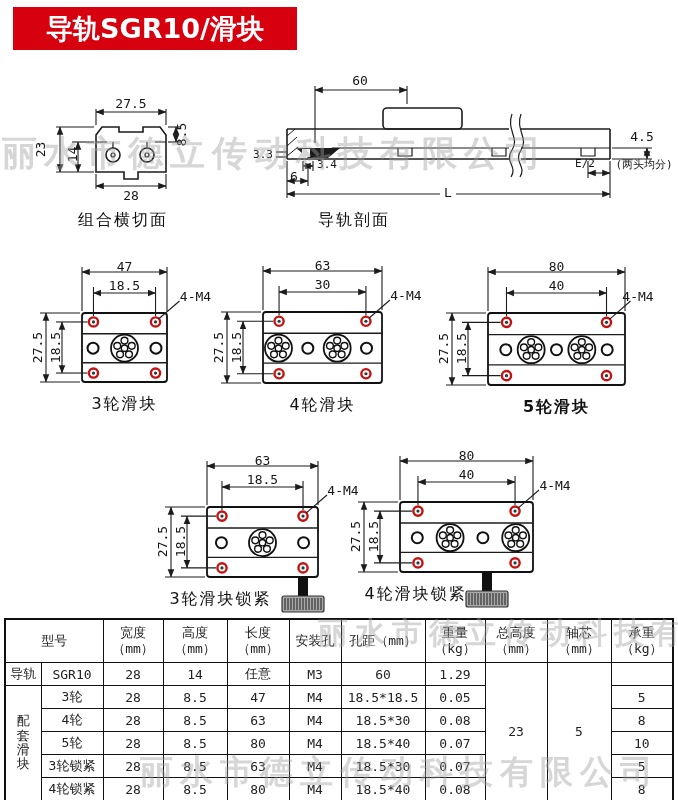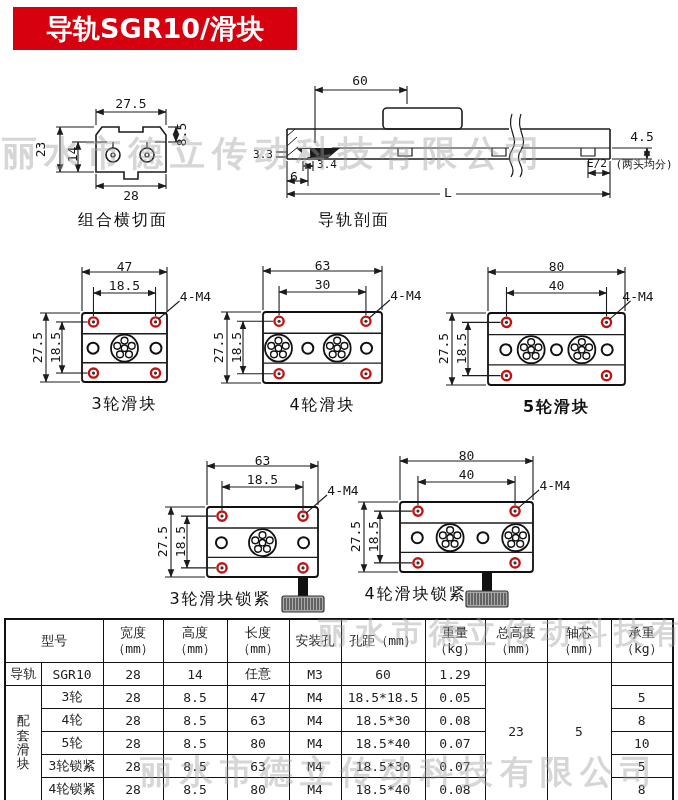--- a/index.html
+++ b/index.html
@@ -341,21 +341,21 @@
 <div class="abs lbl dim rot" style="left:52px;top:148px;width:40px;">14</div>
 <div class="abs lbl dim" style="left:104px;top:189px;width:54px;">28</div>
 <div class="abs lbl cap" style="left:78px;top:210px;">组合横切面</div>
 
 <div class="abs lbl dim" style="left:338px;top:74px;width:44px;">60</div>
 <div class="abs lbl dim" style="left:620px;top:130px;width:44px;">4.5</div>
 <div class="abs lbl dim sm" style="left:314px;top:159px;width:26px;">3.4</div>
 <div class="abs lbl dim sm" style="left:250px;top:149px;width:26px;">3.3</div>
 <div class="abs lbl dim" style="left:286px;top:170px;width:16px;">6</div>
 <div class="abs lbl dim" style="left:440px;top:186px;width:16px;background:#fff;">L</div>
-<div class="abs lbl dim sm" style="left:583px;top:158px;width:28px;">E/2</div>
+<div class="abs lbl dim sm" style="left:571px;top:158px;width:28px;">E/2</div>
 <div class="abs lbl dim sm" style="left:611px;top:159px;width:66px;">(两头均分)</div>
 <div class="abs lbl cap" style="left:318px;top:210px;">导轨剖面</div>
 
 <div id="labels">
     <div class="abs lbl dim" style="left:94.5px;top:260px;width:60px;">47</div>
     <div class="abs lbl dim" style="left:94.5px;top:279px;width:60px;">18.5</div>
     <div class="abs lbl dim" style="left:169.525px;top:290px;width:52px;">4-M4</div>
     <div class="abs lbl dim rot" style="left:17px;top:340.5px;width:40px;">27.5</div>
     <div class="abs lbl dim rot" style="left:35px;top:340.5px;width:40px;">18.5</div>
     <div class="abs lbl cap" style="left:64.5px;top:394px;width:120px;text-align:center;">3轮滑块</div>

